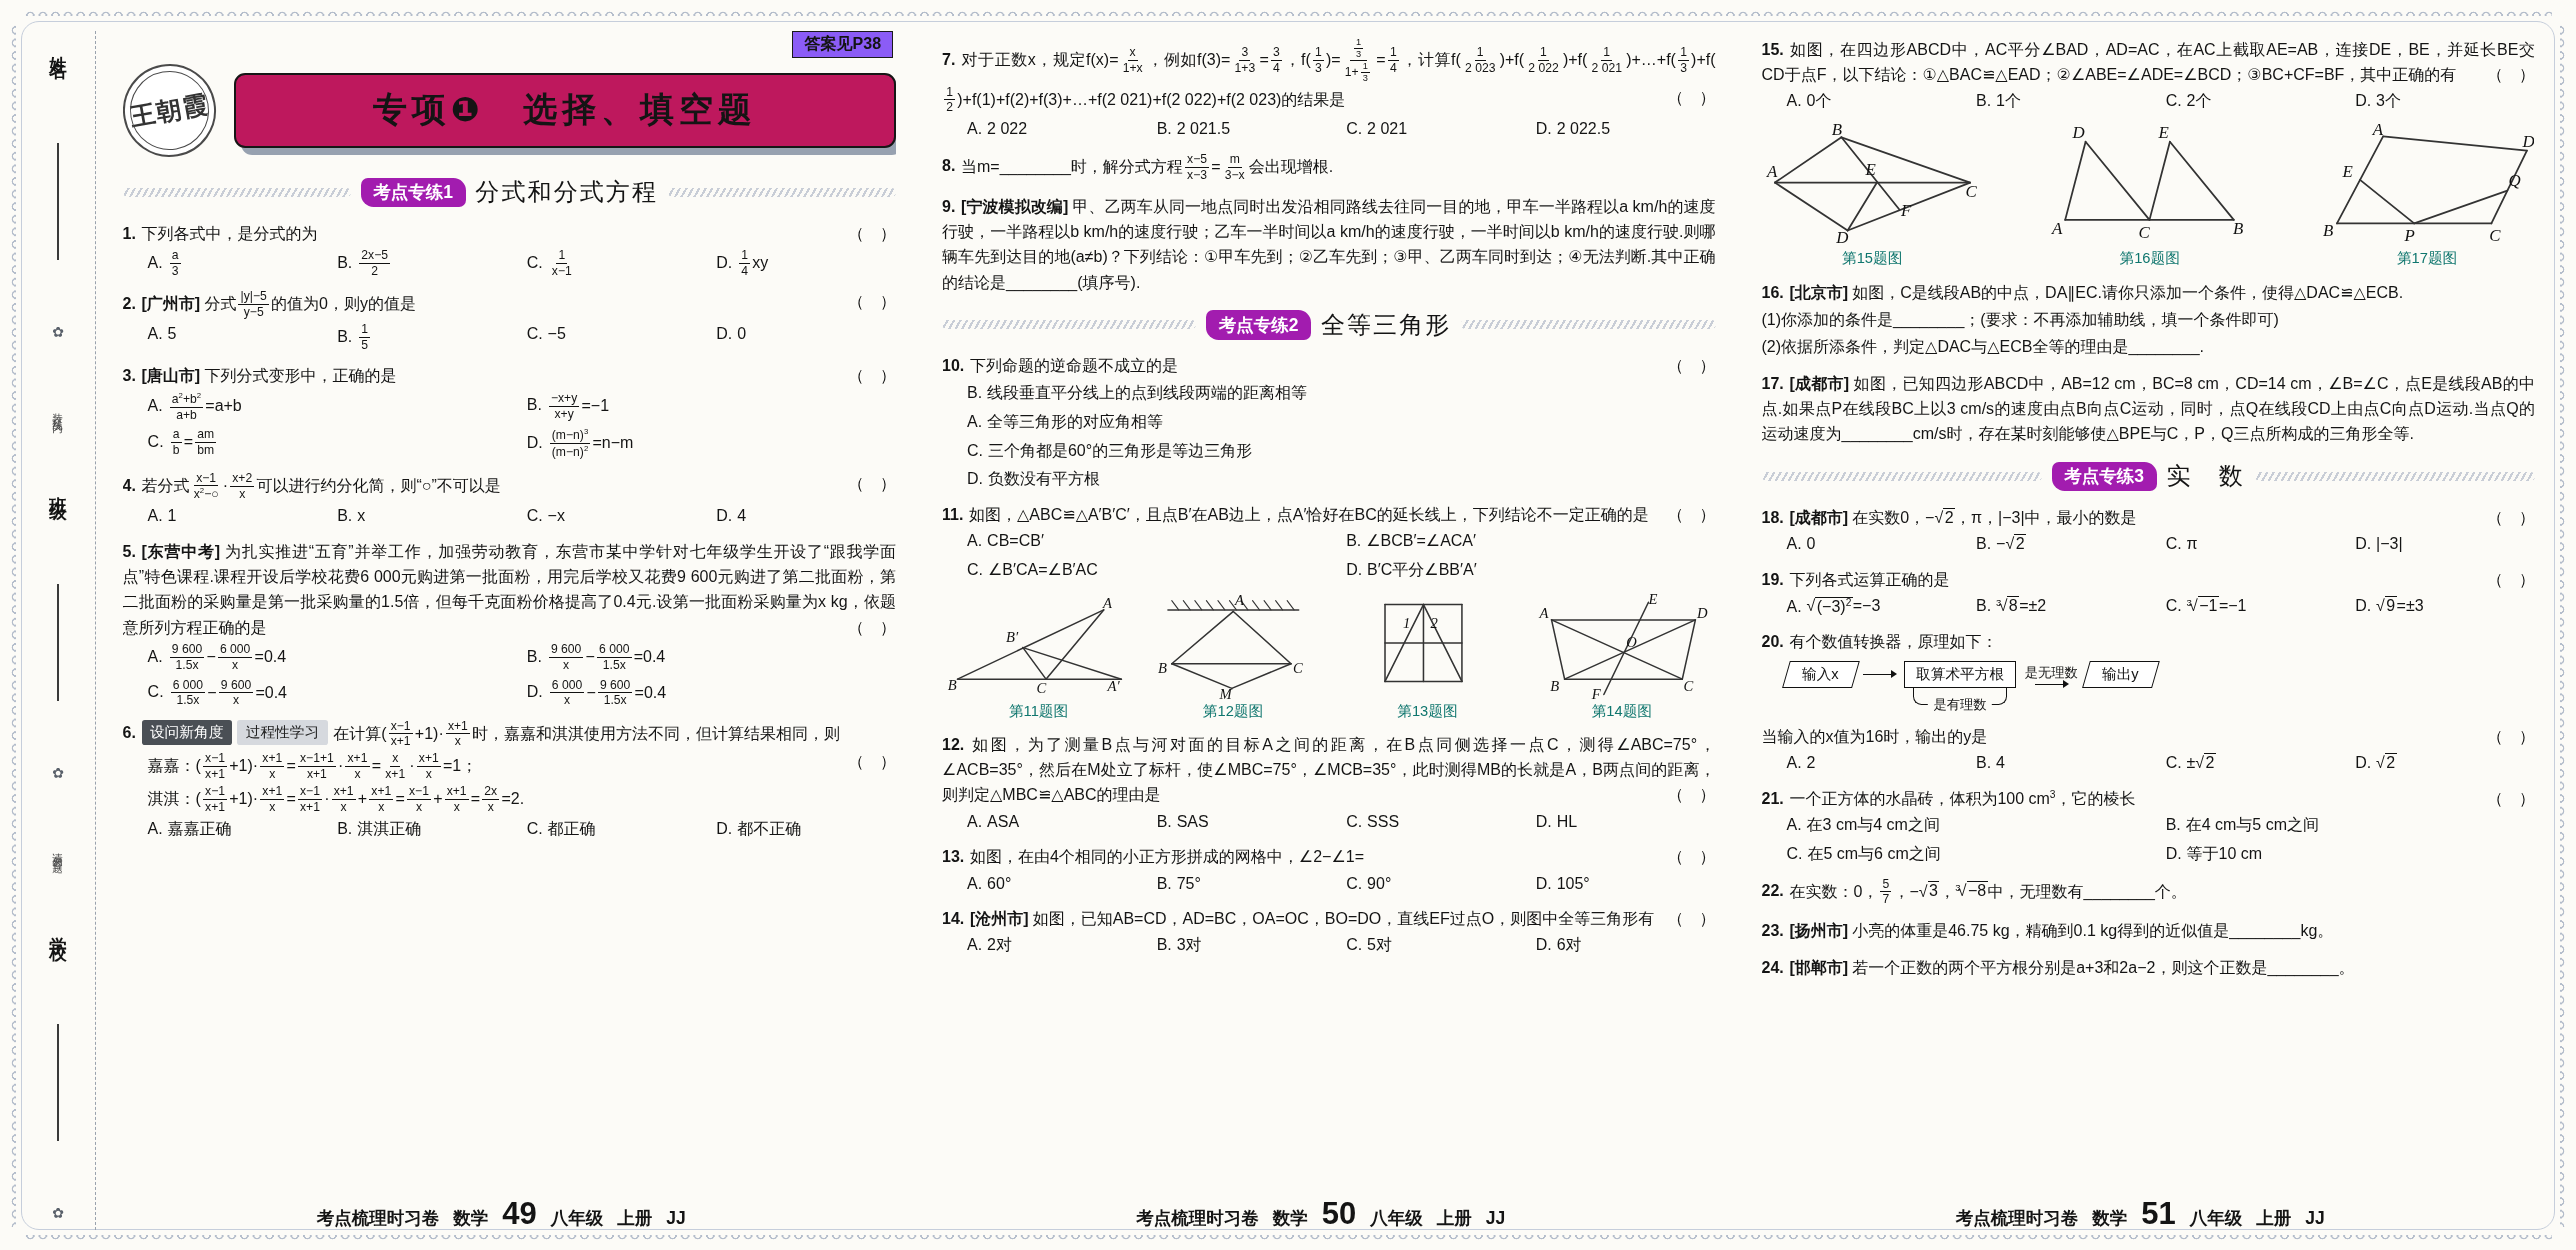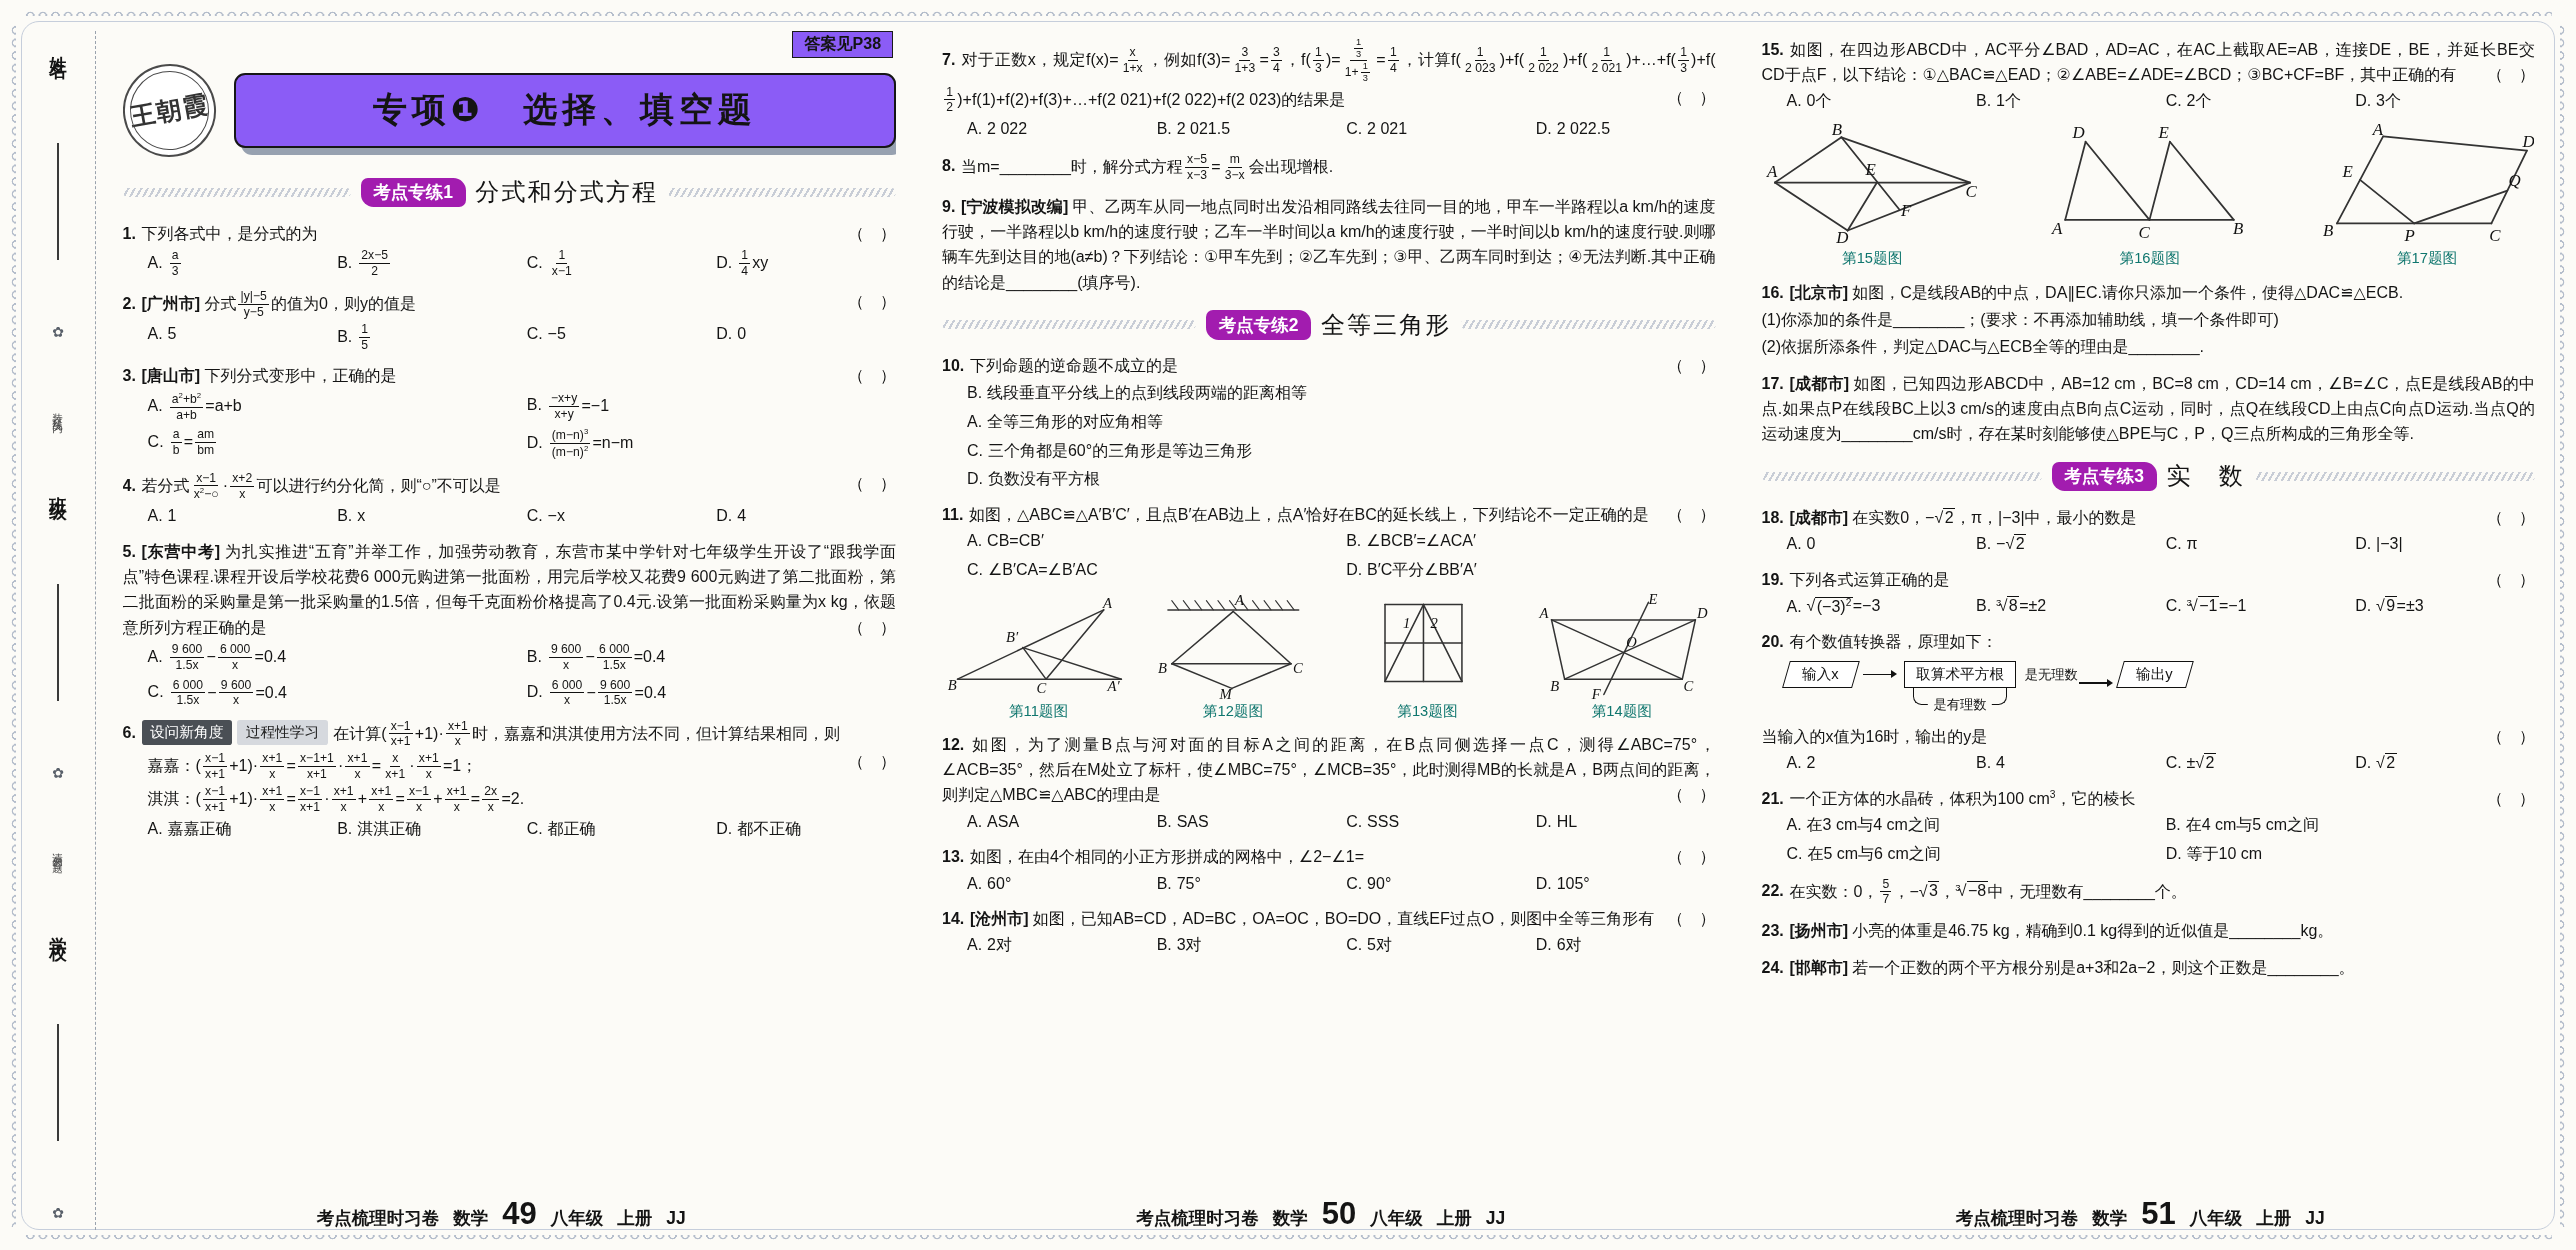--- a/index.html
+++ b/index.html
@@ -23,21 +23,21 @@
   
   .cols{flex:1;display:flex;gap:46px;padding-left:26.6px}
   .col{flex:1;display:flex;flex-direction:column;position:relative;overflow:hidden;padding-bottom:50px}
   
   .ansref{align-self:flex-end;border:1.7px solid #1a1a1a;padding:2.1px 11.2px;font-size:16px;font-weight:700;background:#8b5cf6;margin:0 2.8px 4.2px 0}
   .titlerow{display:flex;align-items:center;gap:18px;margin:1.4px 0 11.2px}
   .seal-logo{width:89px;height:89px;border-radius:50%;border:2.8px solid #4a4a4a;flex:0 0 auto;position:relative;
              display:flex;align-items:center;justify-content:center;transform:rotate(-10deg);background:#fff}
   .seal-ring{position:absolute;inset:4.9px;border:1.4px solid #4a4a4a;border-radius:50%}
   .seal-text{font-size:25px;font-weight:800;letter-spacing:1.4px;color:#333;font-family:"Liberation Serif","DejaVu Serif",serif}
-  .titlebox{flex:1;border:2.4px solid #161616;border-radius:11.2px;background:#8b5cf6;box-shadow:7px 7px 0 #97a1b0;
+  .titlebox{flex:1;border:2.4px solid #161616;border-radius:11.2px;background:#be185d;box-shadow:7px 7px 0 #97a1b0;
             padding:12.6px 5.6px;text-align:center;font-size:34px;font-weight:800;letter-spacing:4.9px}
   
   .secbar{display:flex;align-items:center;gap:9.8px;margin:8.4px 0 7px}
   .wavy{flex:1;height:9px;border-radius:4.9px;background:repeating-linear-gradient(-60deg,#c8cdd6 0 2.1px,transparent 2.1px 5.6px)}
   .badge{background:#a21caf;color:#fff;font-weight:700;font-size:17.5px;padding:2.8px 12.6px;border-radius:7px 12.6px 7px 12.6px;white-space:nowrap}
   .sectitle{font-size:24px;font-weight:400;letter-spacing:2.1px;white-space:nowrap}
   
   .prob{margin:3.5px 0}
   .prob::after{content:"";display:block;clear:both}
   .ptext{margin:2.1px 0;line-height:1.58;text-align:justify}
@@ -68,21 +68,21 @@
   svg line{stroke:#333;stroke-linecap:round}
   svg text{font-size:19px;font-style:italic;fill:#111;font-family:"Liberation Serif","DejaVu Serif",serif}
   .figcap{font-size:14.7px;margin-top:1.4px;color:#0f766e;font-style:normal}
   
   .flow{display:flex;align-items:center;gap:8.4px;margin:7px 0 36px 24px;font-size:14.7px}
   .pgram{border:1.4px solid #111;padding:2.8px 15.4px;transform:skewX(-16deg);background:#fff;white-space:nowrap}
   .pgram>span{display:inline-block;transform:skewX(16deg)}
   .fbox{border:1.4px solid #111;padding:2.8px 11.2px;position:relative;background:#fff;white-space:nowrap}
   .arr{display:inline-block;width:32px;height:1.4px;background:#111;position:relative;flex:0 0 auto}
   .arr::after{content:"";position:absolute;right:-1.4px;top:-3.5px;border:4.2px solid transparent;border-left:6.3px solid #111;border-right:0}
-  .arrwrap{display:inline-flex;flex-direction:row;align-items:flex-end;gap:1.4px}
+  .arrwrap{display:inline-flex;flex-direction:column;align-items:center;gap:1.4px}
   .arrlab{font-size:13.3px;white-space:nowrap}
   .loop{position:absolute;top:100%;left:8.4px;right:8.4px;height:17px;border:1.4px solid #111;border-top:none;border-radius:0 0 8.4px 8.4px}
   .looplab{position:absolute;top:calc(100% + 10.5px);left:50%;transform:translateX(-50%);background:#fcfbf7;padding:0 5.6px;font-size:13.3px;line-height:1.2;white-space:nowrap}
   
   .foot{position:absolute;bottom:0;left:0;right:16px;display:flex;align-items:baseline;justify-content:center;gap:14px;font-size:17.5px;font-weight:600}
   .foot .pg{font-size:31px;font-weight:800;line-height:1}
 </style>
 </head>
 <body>
 

